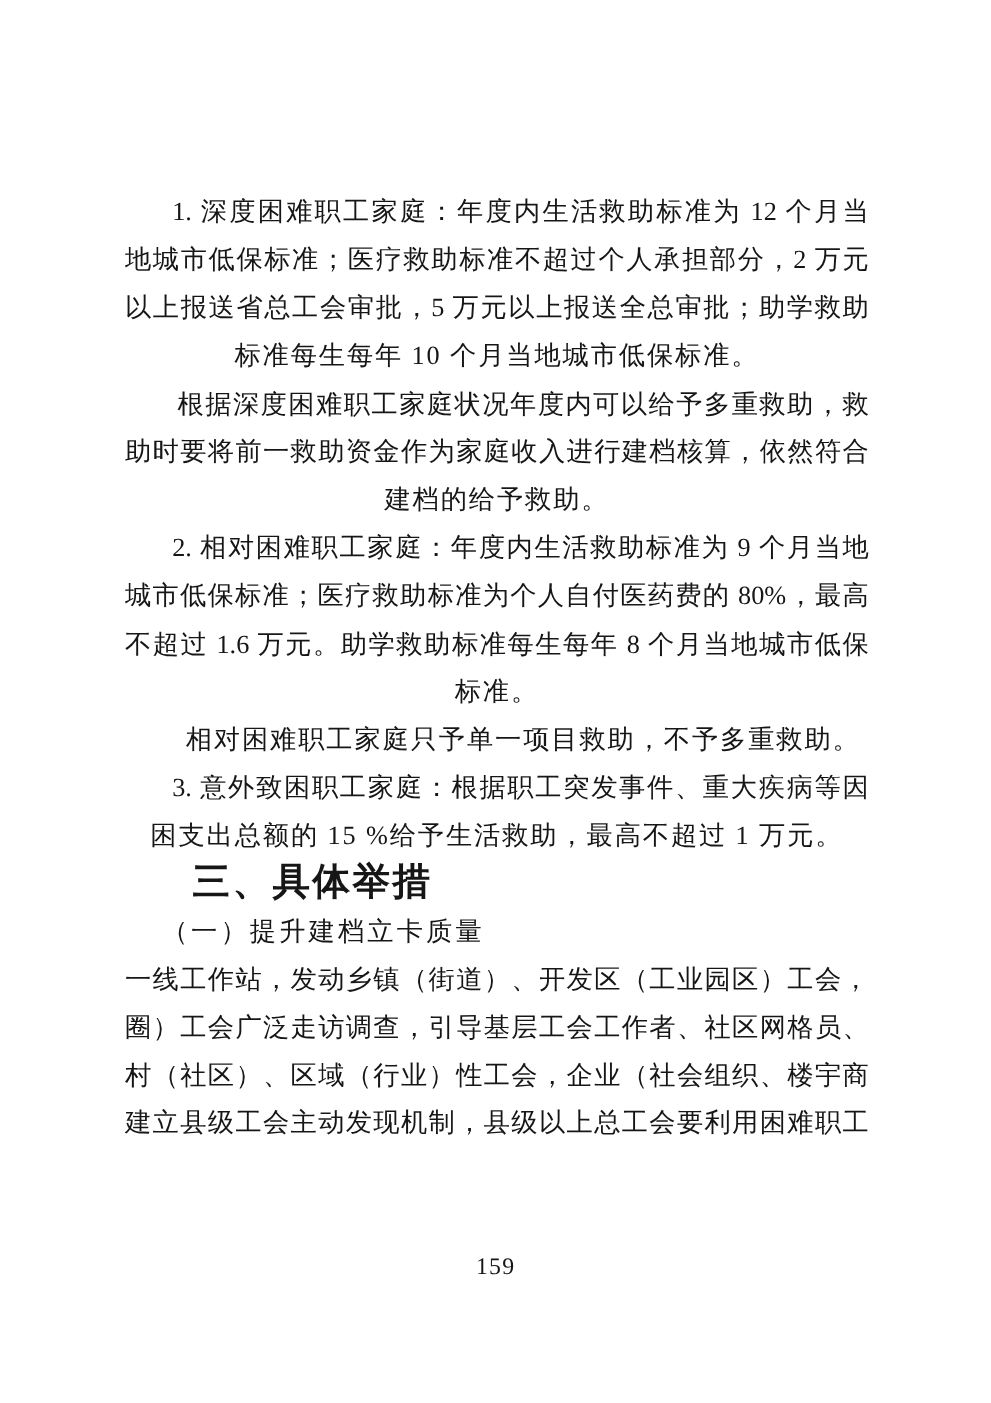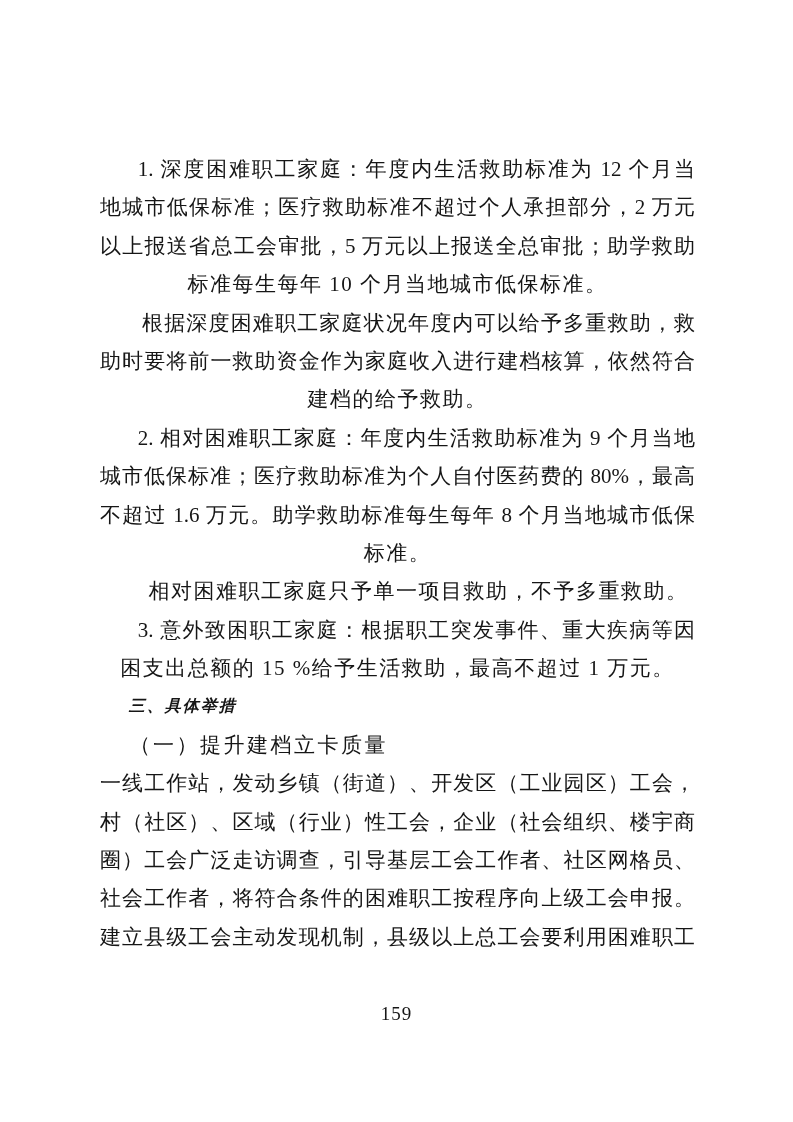--- a/index.html
+++ b/index.html
@@ -41,24 +41,23 @@
   
   .plain {
     letter-spacing: 1.5px;
     text-align: center;
   }
   .ind   { text-indent: 2em; }
   .ind-n { text-indent: 1.8em; }
   .head {
     font-family: "Liberation Sans", "DejaVu Sans", sans-serif;
     font-weight: 700;
-    font-size: 16px;
+    font-size: 30px;
     text-indent: 1.8em;
     letter-spacing: 2px;
-    font-style: italic;
   }
   .subhead {
     font-size: 21px;
     text-indent: 1.4em;
     letter-spacing: 2.5px;
   }
   .page-number {
     position: absolute;
     left: 0;
     top: 1003px;
@@ -91,21 +90,20 @@
     <div class="ln plain ind">相对困难职工家庭只予单一项目救助，不予多重救助。</div>
 
     <div class="ln j ind-n">3. 意外致困职工家庭：根据职工突发事件、重大疾病等因</div>
     <div class="ln plain">困支出总额的 15 %给予生活救助，最高不超过 1 万元。</div>
 
     <div class="ln head">三、具体举措</div>
 
     <div class="ln subhead">（一）提升建档立卡质量</div>
 
     <div class="ln j">一线工作站，发动乡镇（街道）、开发区（工业园区）工会，</div>
+    <div class="ln j">圈）工会广泛走访调查，引导基层工会工作者、社区网格员、</div>
     <div class="ln j">村（社区）、区域（行业）性工会，企业（社会组织、楼宇商</div>
-    <div class="ln j">圈）工会广泛走访调查，引导基层工会工作者、社区网格员、</div>
-    <div class="ln j">社会工作者，将符合条件的困难职工按程序向上级工会申报。</div>
     <div class="ln j">建立县级工会主动发现机制，县级以上总工会要利用困难职工</div>
 
   </div>
 
   <div class="page-number">159</div>
 </div>
 
 </body></html>

